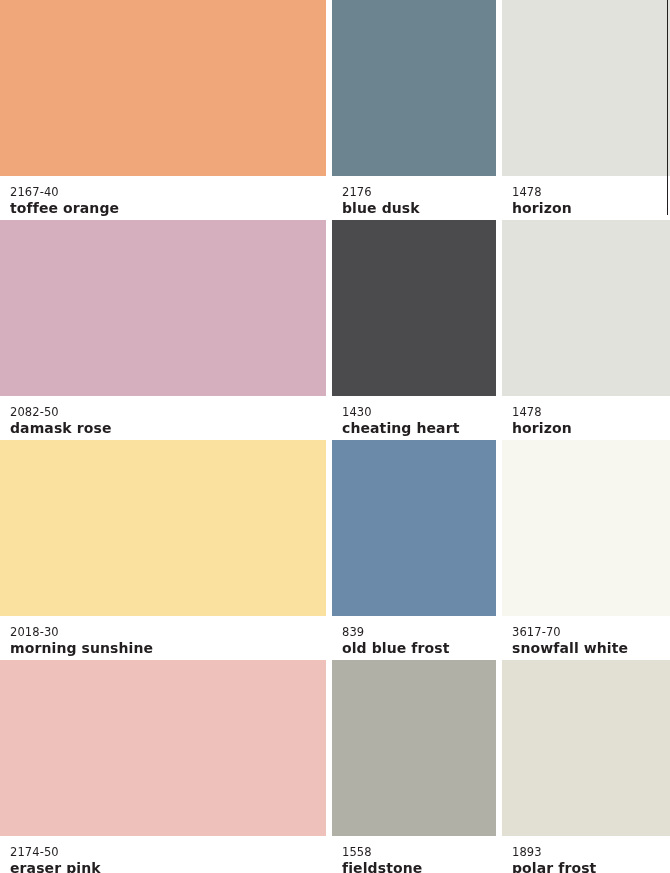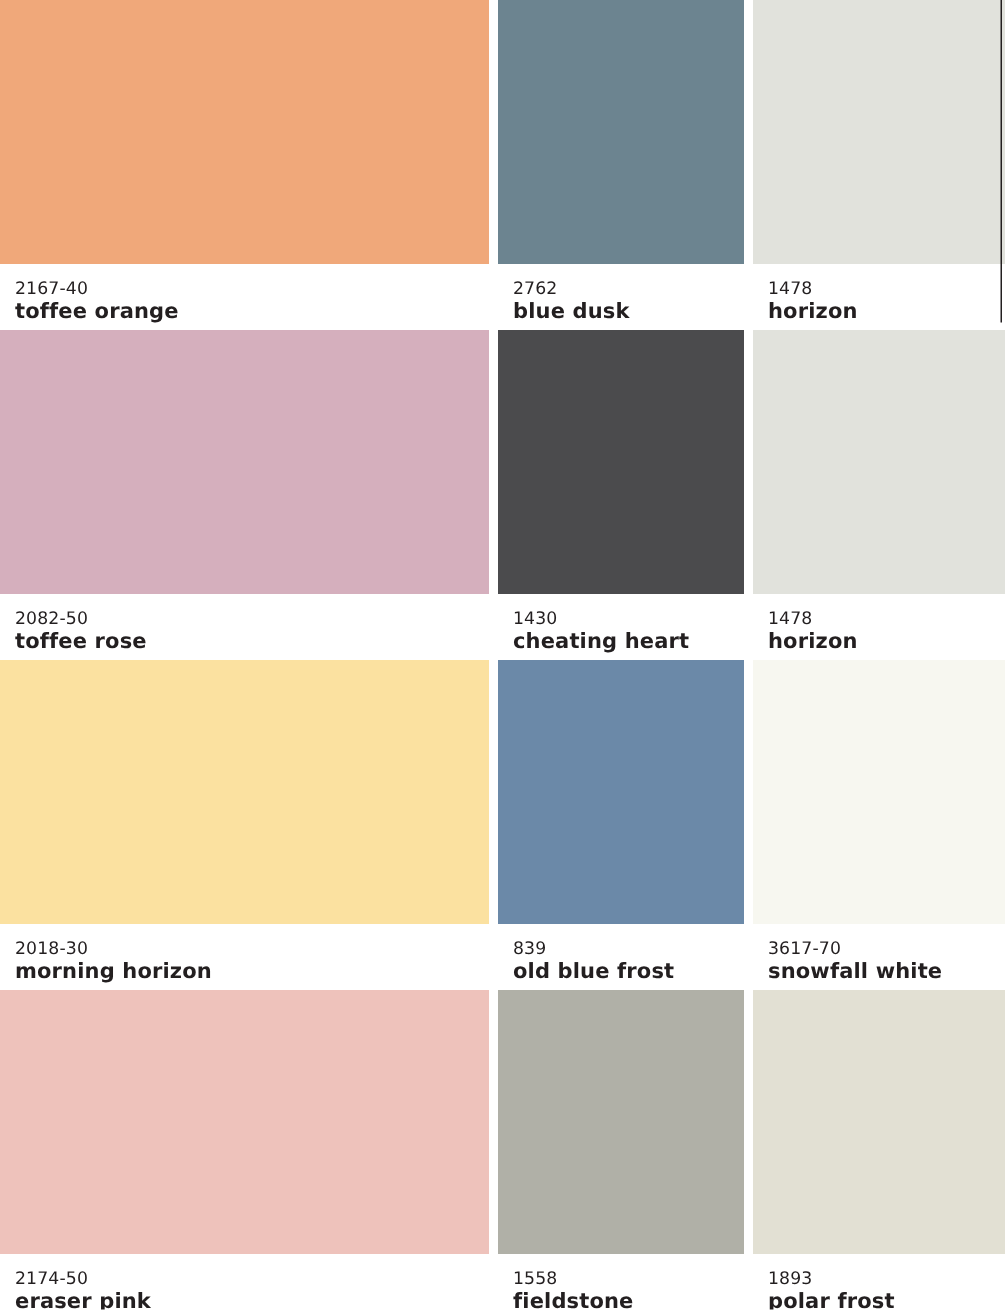--- a/index.html
+++ b/index.html
@@ -83,38 +83,38 @@
     <div class="swatch-chip" style="background-color: rgb(240, 168, 122);"></div>
     <div class="swatch-label">
       <div class="swatch-code">2167-40</div>
       <div class="swatch-name">toffee orange</div>
     </div>
   </div>
   <div class="swatch-cell gutter"></div>
   <div class="swatch-cell r1">
     <div class="swatch-chip" style="background-color: rgb(108, 132, 144);"></div>
     <div class="swatch-label">
-      <div class="swatch-code">2762</div>
+      <div class="swatch-code">2176</div>
       <div class="swatch-name">blue dusk</div>
     </div>
   </div>
   <div class="swatch-cell gutter"></div>
   <div class="swatch-cell r1">
     <div class="swatch-chip" style="background-color: rgb(225, 226, 220);"></div>
     <div class="swatch-label">
       <div class="swatch-code">1478</div>
       <div class="swatch-name">horizon</div>
     </div>
   </div>
 
   <div class="swatch-cell r2">
     <div class="swatch-chip" style="background-color: rgb(213, 175, 189);"></div>
     <div class="swatch-label">
       <div class="swatch-code">2082-50</div>
-      <div class="swatch-name">toffee rose</div>
+      <div class="swatch-name">damask rose</div>
     </div>
   </div>
   <div class="swatch-cell gutter"></div>
   <div class="swatch-cell r2">
     <div class="swatch-chip" style="background-color: rgb(75, 75, 77);"></div>
     <div class="swatch-label">
       <div class="swatch-code">1430</div>
       <div class="swatch-name">cheating heart</div>
     </div>
   </div>
@@ -124,21 +124,21 @@
     <div class="swatch-label">
       <div class="swatch-code">1478</div>
       <div class="swatch-name">horizon</div>
     </div>
   </div>
 
   <div class="swatch-cell r3">
     <div class="swatch-chip" style="background-color: rgb(251, 225, 160);"></div>
     <div class="swatch-label">
       <div class="swatch-code">2018-30</div>
-      <div class="swatch-name">morning horizon</div>
+      <div class="swatch-name">morning sunshine</div>
     </div>
   </div>
   <div class="swatch-cell gutter"></div>
   <div class="swatch-cell r3">
     <div class="swatch-chip" style="background-color: rgb(107, 137, 168);"></div>
     <div class="swatch-label">
       <div class="swatch-code">839</div>
       <div class="swatch-name">old blue frost</div>
     </div>
   </div>

